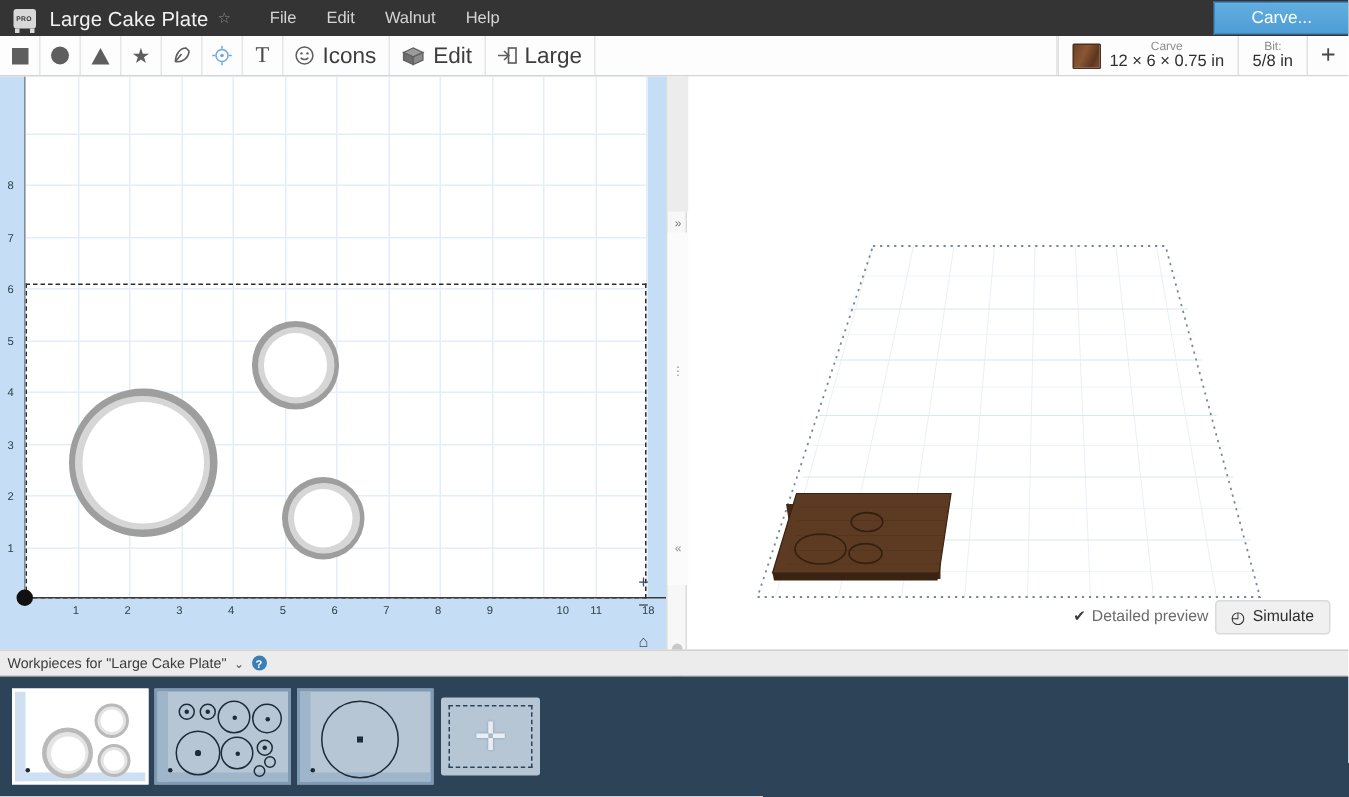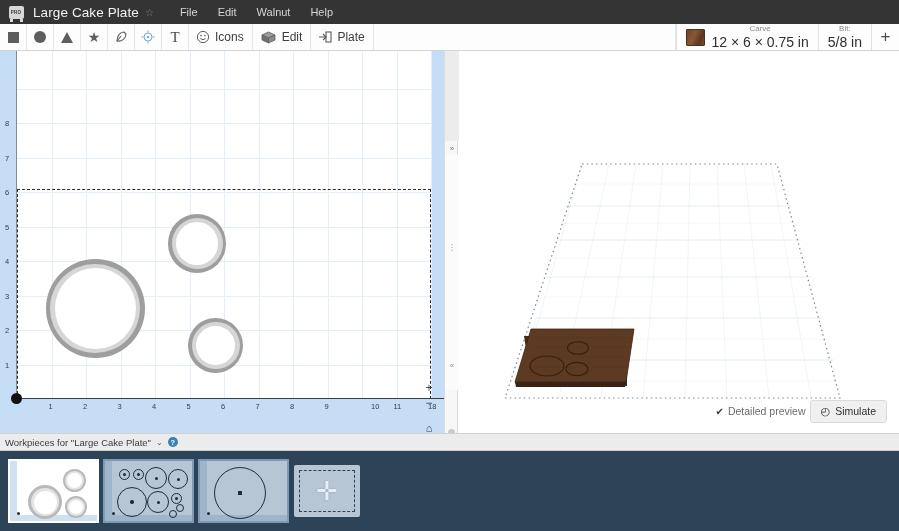--- a/index.html
+++ b/index.html
@@ -53,40 +53,40 @@
   
   .toolbar {
     position: absolute; left: 0; top: 24px; width: 899px; height: 27px;
     background: #fdfdfd; border-bottom: 1px solid #d4d4d4;
     display: flex; align-items: stretch;
   }
   .tool {
     width: 27px; display: flex; align-items: center; justify-content: center;
     border-right: 1px solid #e6e6e6; color: #5e5e5e;
   }
-  .tool.wide { width: auto; padding: 0 8px 0 7px; gap: 5px; font-size: 12px; color: #3d3d3d; }
+  .tool.wide { width: auto; padding: 0 8px 0 7px; gap: 5px; font-size: 15px; color: #3d3d3d; }
   .tool.active { color: #4e9dd6; }
   .sq { width: 11px; height: 11px; background: #5e5e5e; }
   .ci { width: 12px; height: 12px; border-radius: 50%; background: #5e5e5e; }
   .tri { width: 0; height: 0; border-left: 6.5px solid transparent; border-right: 6.5px solid transparent; border-bottom: 11px solid #5e5e5e; }
   .star-ico { font-size: 14px; line-height: 1; }
   .toolbar-spacer { flex: 1; border-right: 1px solid #e6e6e6; }
   .mat-group { display: flex; align-items: stretch; }
   .mat-cell {
     display: flex; align-items: center; border-left: 1px solid #e0e0e0;
     padding: 0 9px; gap: 6px;
   }
   .mat-swatch {
     width: 19px; height: 17px; border-radius: 1px;
     background: linear-gradient(115deg,#6e4328,#8a5733 40%,#5d3620 75%,#7c4c2b);
     border: 1px solid #4e2f1c;
   }
   .mat-lines { display: flex; flex-direction: column; align-items: center; line-height: 1.15; }
   .mat-top { font-size: 8px; color: #8c8c8c; }
-  .mat-bot { font-size: 14px; color: #2f2f2f; }
+  .mat-bot { font-size: 11px; color: #2f2f2f; }
   .plus-cell { width: 28px; justify-content: center; font-size: 17px; color: #4a4a4a; }
   .cut-cell { font-size: 11px; color: #2f2f2f; padding: 0 12px; }
 
   
   .canvas-pane {
     position: absolute; left: 0; top: 51px; width: 444px; height: 382px;
     background: #c5def5; overflow: hidden;
   }
   .ruler-y {
     position: absolute; left: 0; top: 0; width: 16px; height: 382px;
@@ -212,20 +212,21 @@
       <div class="logo-badge">PRO</div>
     </div>
     <div class="app-title">Large Cake Plate</div>
     <div class="fav-star">☆</div>
     <div class="menu">
       <div class="menu-item">File</div>
       <div class="menu-item">Edit</div>
       <div class="menu-item">Walnut</div>
       <div class="menu-item">Help</div>
     </div>
+    <div class="carve-btn">Carve...</div>
   </div>
 
   <div class="toolbar">
     <div class="tool">
         <span class="sq"></span>
       </div>
     <div class="tool">
         <span class="ci"></span>
       </div>
     <div class="tool">
@@ -265,21 +266,21 @@
         <path d="M2 5 V10 L8.5 13 V8 Z" fill="#6e6e6e" stroke="#5e5e5e" stroke-width=".8"></path>
         <path d="M15 5 V10 L8.5 13 V8 Z" fill="#8a8a8a" stroke="#5e5e5e" stroke-width=".8"></path>
       </svg>
       <span>Edit</span>
     </div>
     <div class="tool wide">
       <svg width="14" height="14" viewBox="0 0 14 14">
         <rect x="8" y="2" width="5" height="10" fill="none" stroke="#5e5e5e" stroke-width="1.1"></rect>
         <path d="M1 7 H8 M5 4 L8.2 7 L5 10" fill="none" stroke="#5e5e5e" stroke-width="1.1"></path>
       </svg>
-      <span>Plate</span>
+      <span>Large</span>
     </div>
     <div class="toolbar-spacer"></div>
     <div class="mat-group">
       <div class="mat-cell">
         <span class="mat-swatch"></span>
         <span class="mat-lines">
           <span class="mat-top">Carve</span>
           <span class="mat-bot">12 × 6 × 0.75 in</span>
         </span>
       </div>

